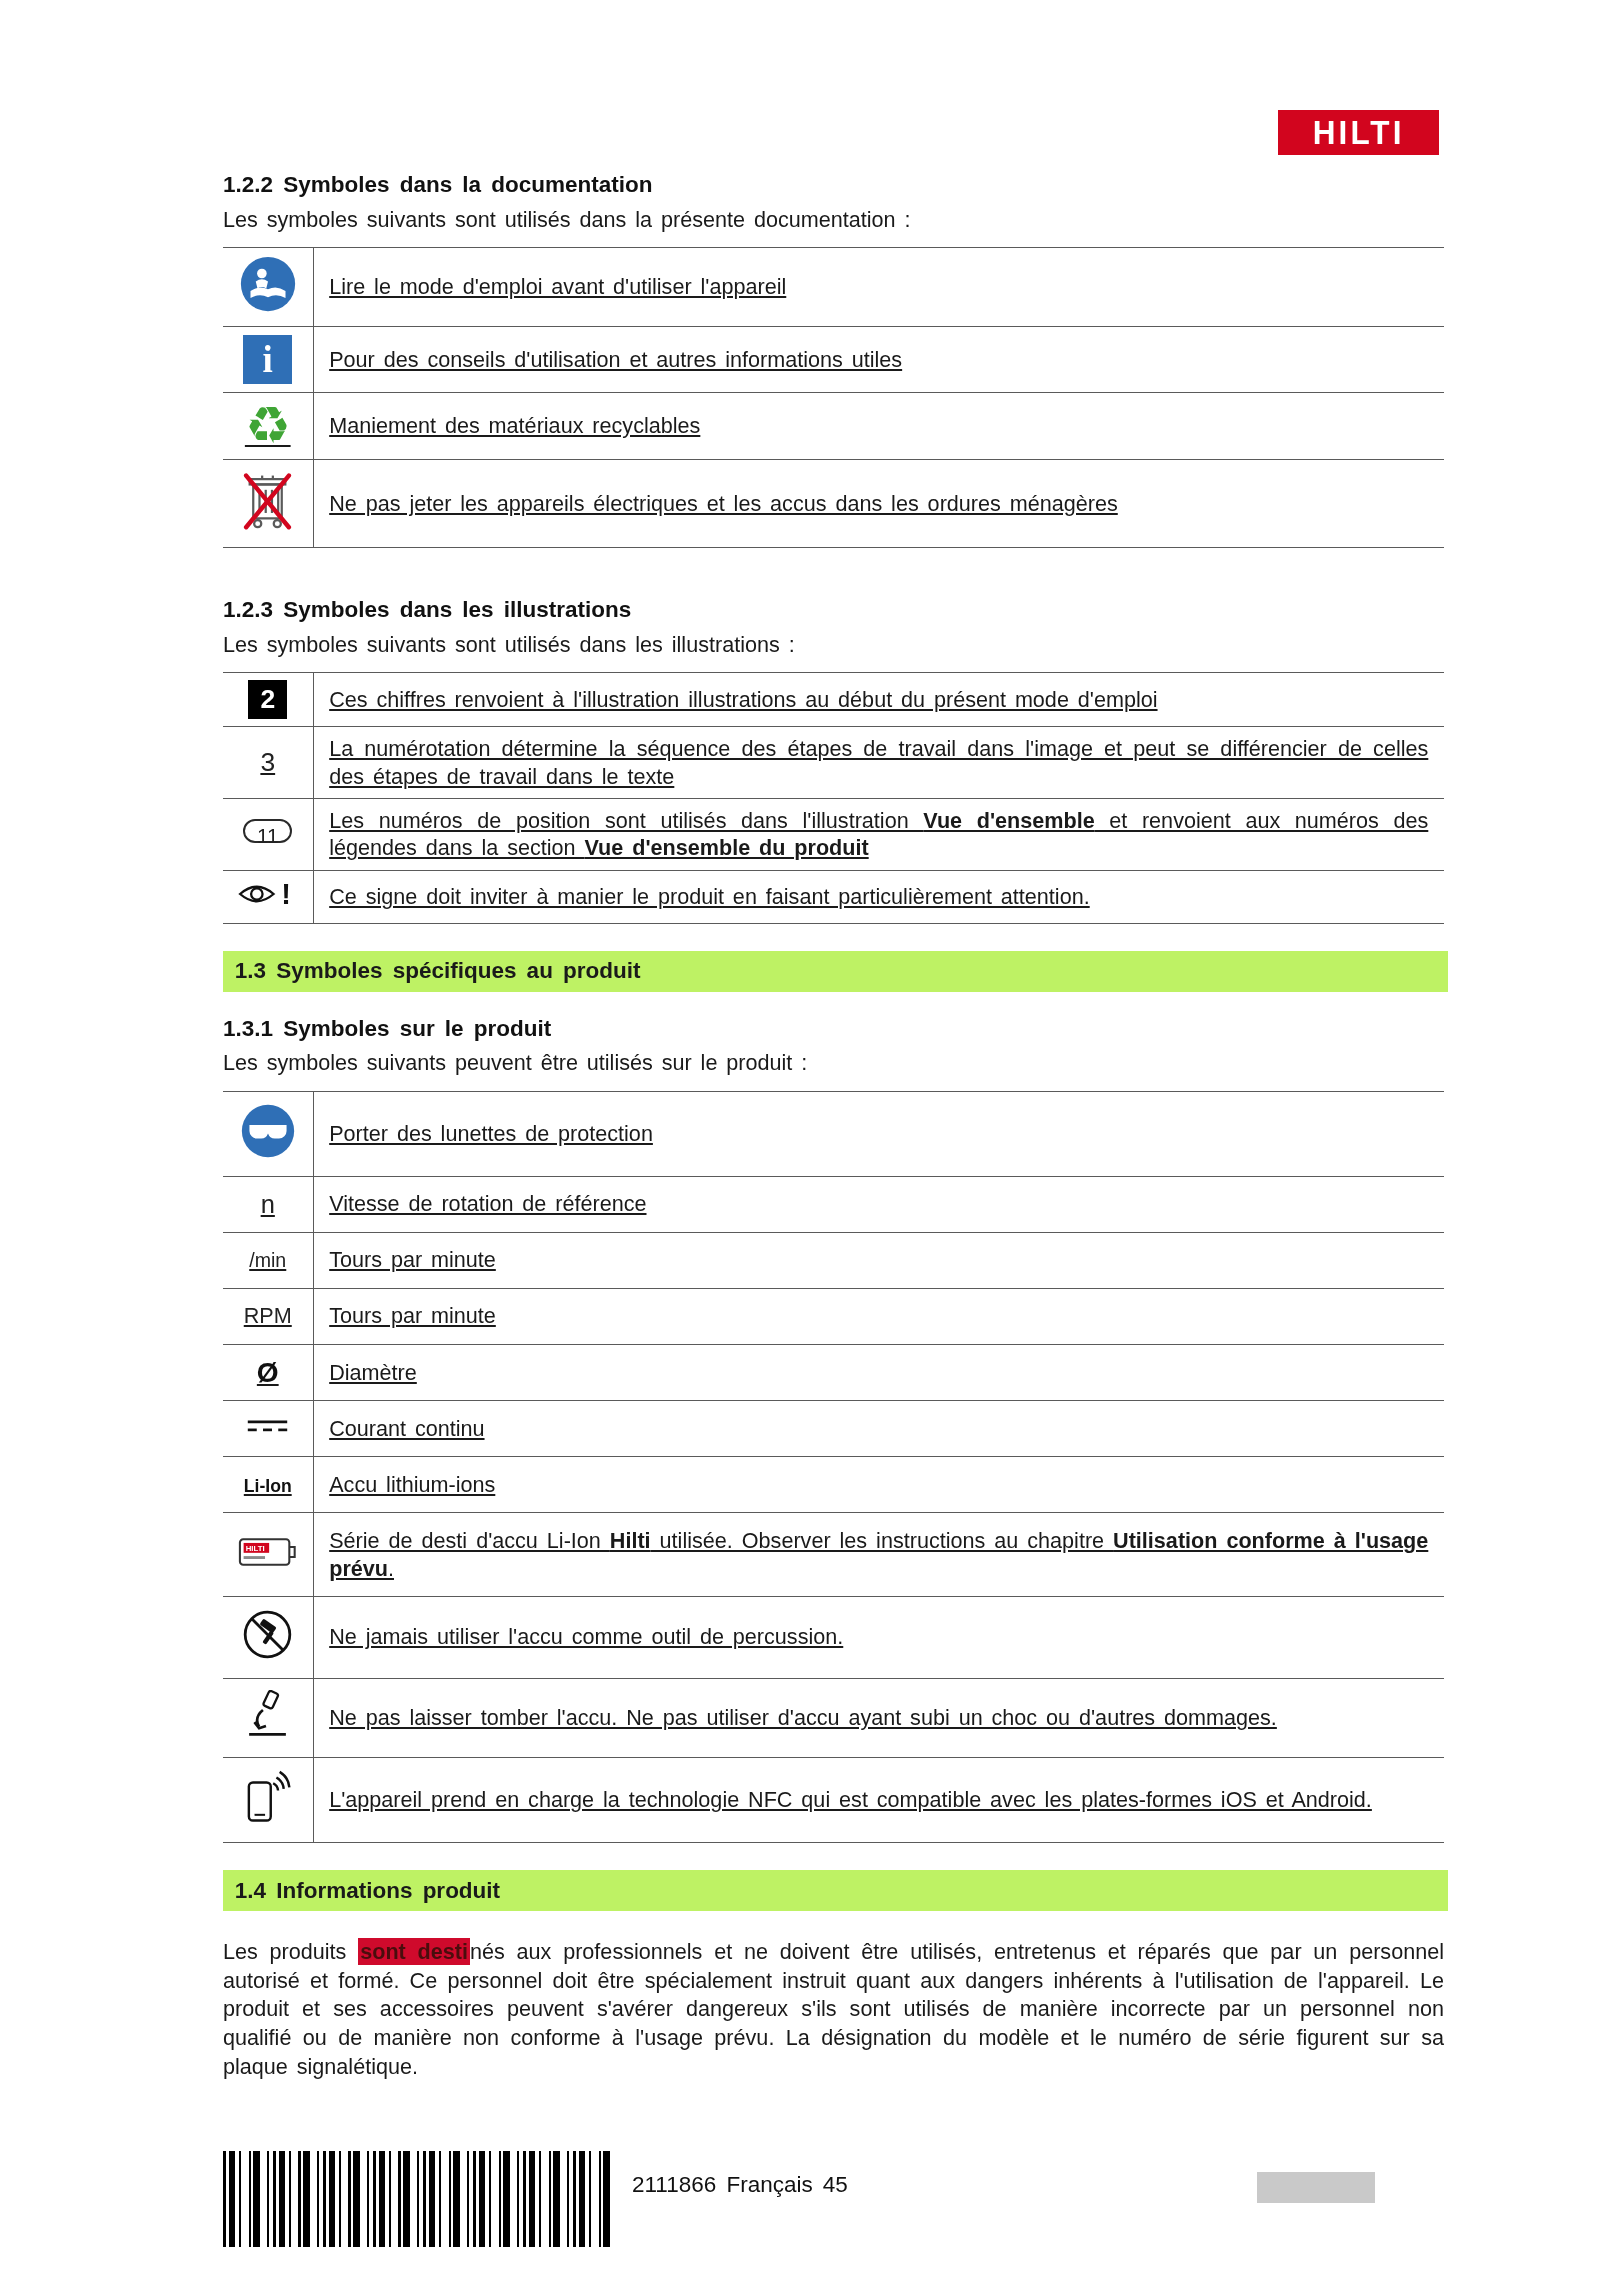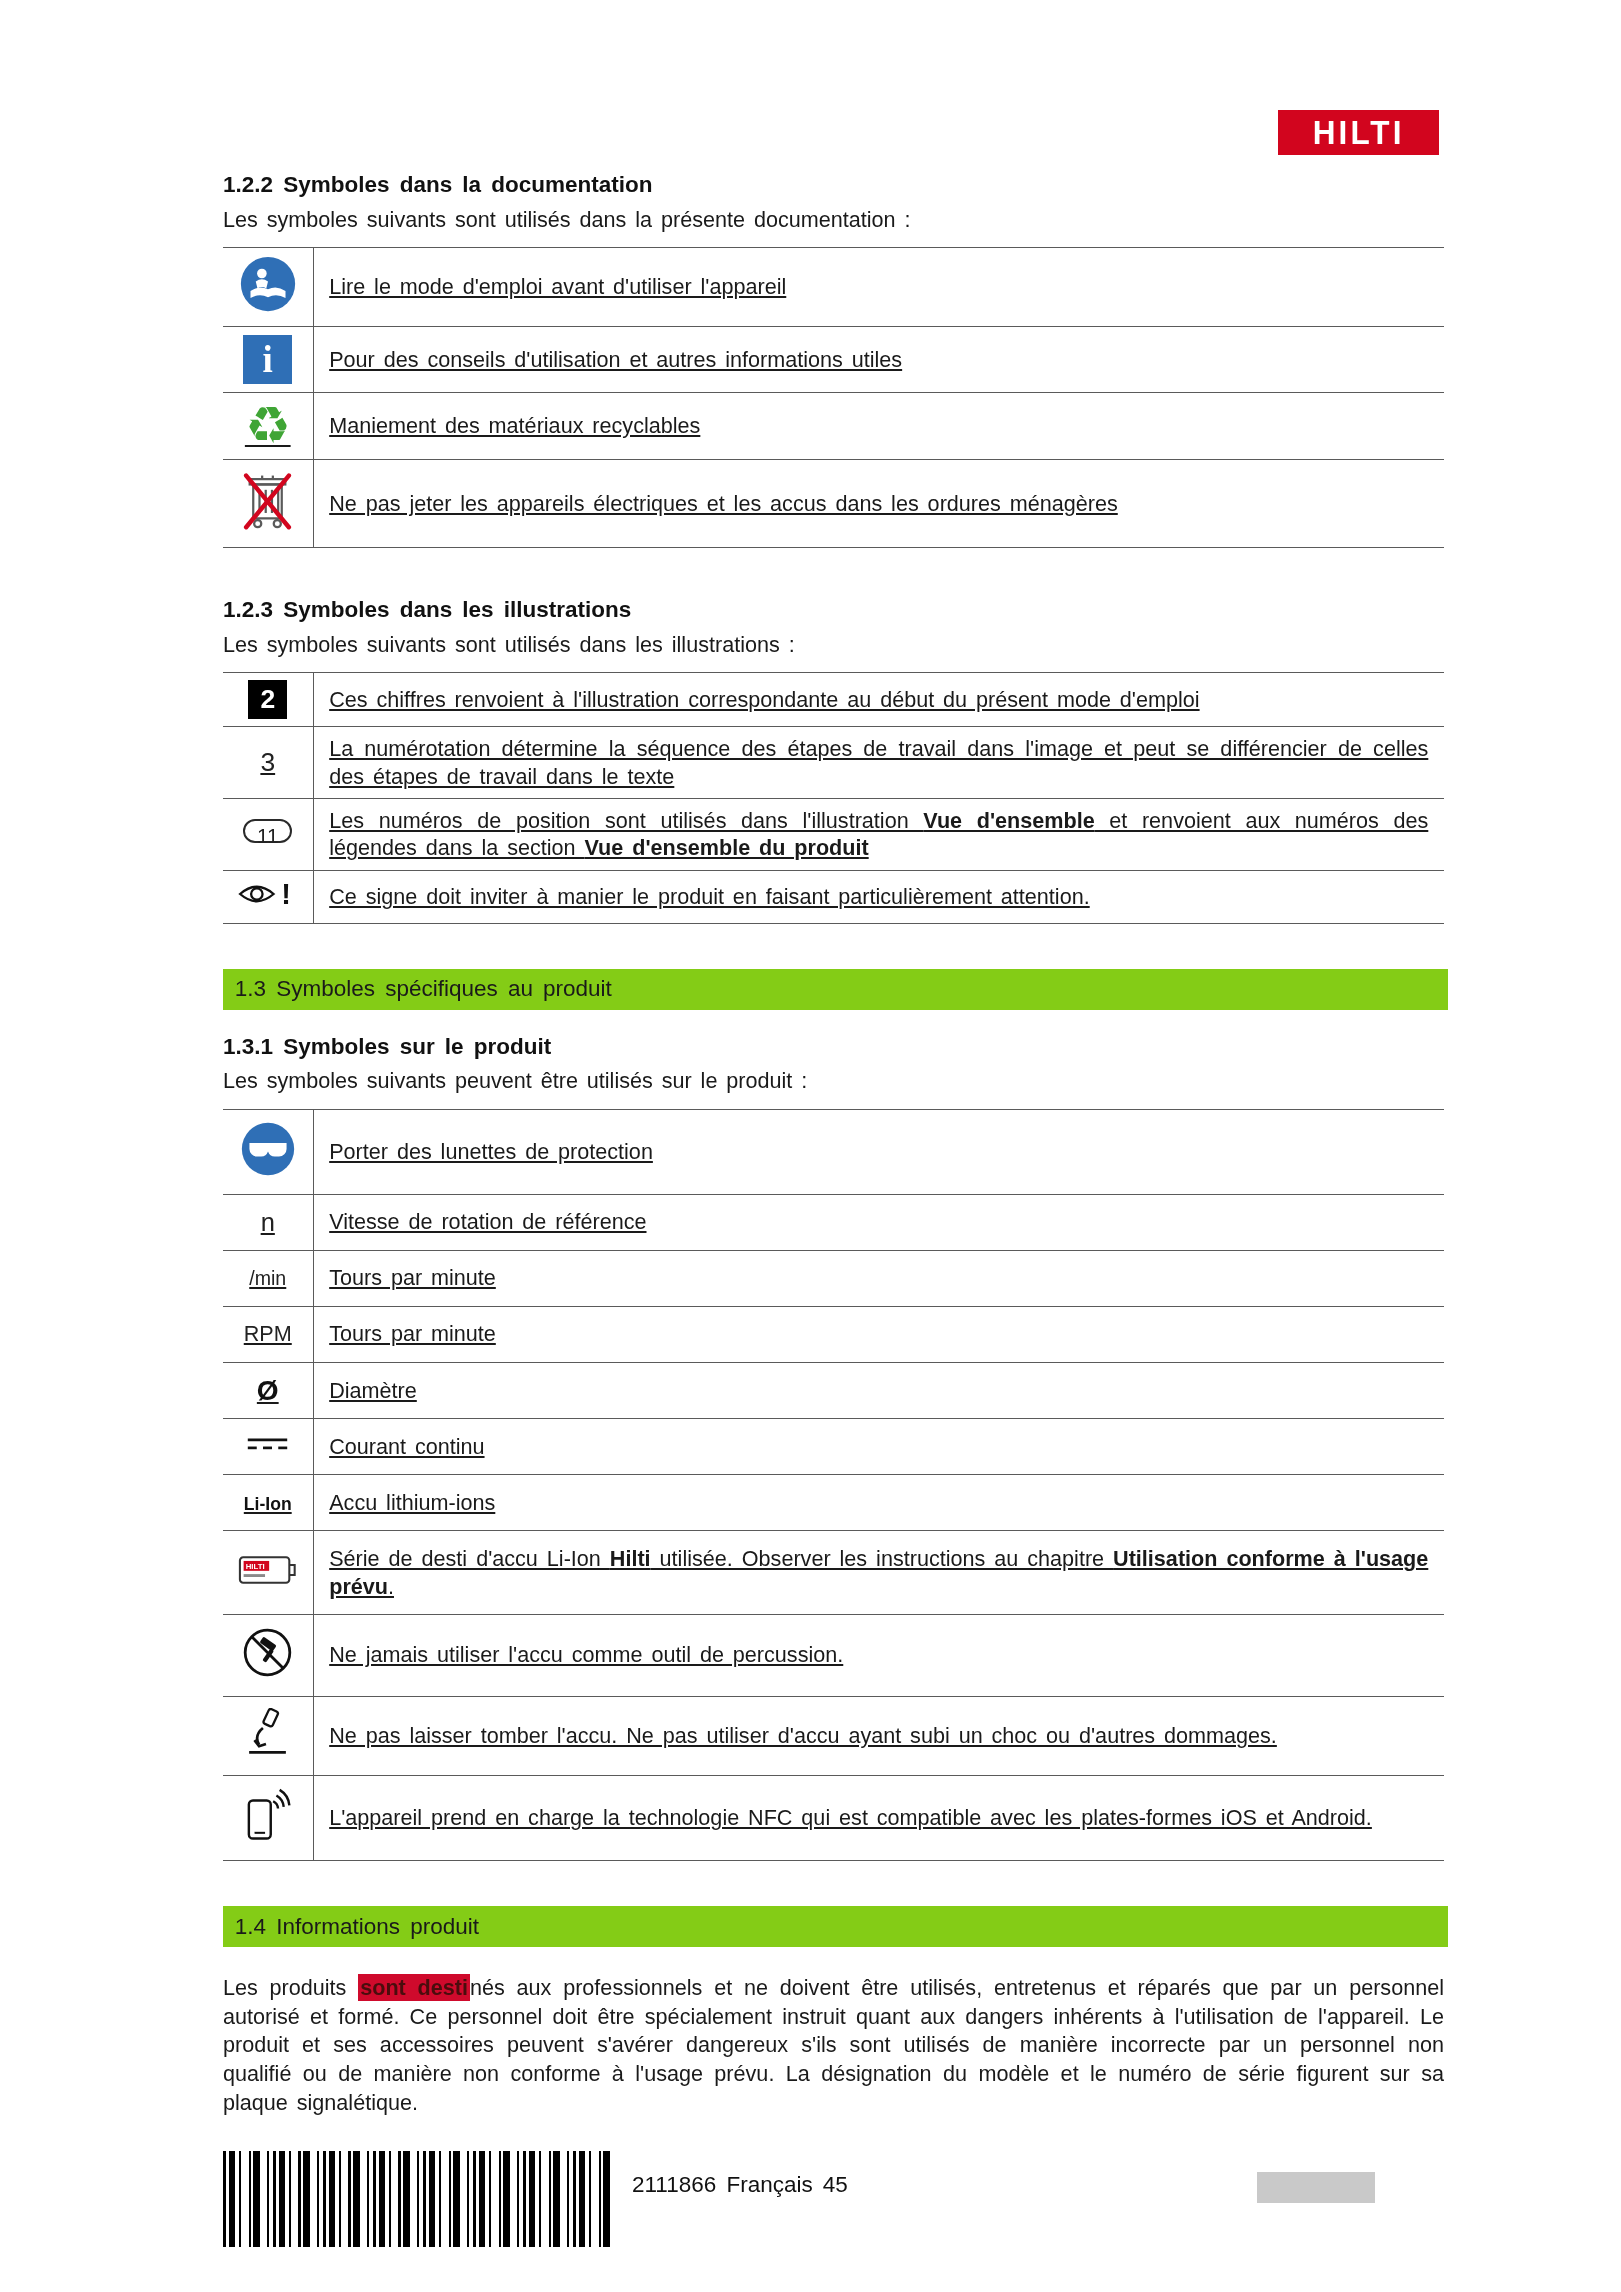--- a/index.html
+++ b/index.html
@@ -27,22 +27,22 @@
   }
   .symtable td.ic {
     width:90px; border-right:1px solid #5a5a5a; text-align:center; padding:6.9px 5.9px;
   }
   .symtable td.tx { padding:9.8px 15.7px; line-height:1.28; text-align:justify; }
   .t-doc td.ic { padding:7.8px 5.9px; }
   .t-ill td.tx { padding:7.8px 15.7px; }
   .t-prod td.ic { padding:11.8px 5.9px; }
   .t-prod td.tx { padding:13.7px 15.7px; }
   .secbar {
-    margin-top:45px; background:#84cc16; padding:7.8px 11.8px;
-    font-size:22.5px; font-weight:normal; word-spacing:3.9px; width:1225px;
+    margin-top:27px; background:#bef264; padding:7.8px 11.8px;
+    font-size:22.5px; font-weight:bold; word-spacing:3.9px; width:1225px;
   }
   .after-bar { margin-top:23.5px; }
   .gap-lg { margin-top:49px; }
   .body-par {
     margin-top:26.5px; font-size:21.6px; line-height:1.33; text-align:justify; word-spacing:2.9px;
   }
   .redact { background:#cf0a2c; color:#4a0d0d; padding:1px 2px; font-weight:bold; }
   b { font-weight:bold; }
   
   .sq2 {
@@ -148,21 +148,21 @@
 
     <div class="h3 gap-lg">1.2.3 Symboles dans les illustrations</div>
     <p class="intro">Les symboles suivants sont utilisés dans les illustrations :</p>
 
     <table class="symtable t-ill">
       <tbody>
           <tr>
         <td class="ic">
           <span class="sq2">2</span>
         </td>
-        <td class="tx">Ces chiffres renvoient à l'illustration correspondante au début du présent mode d'emploi</td>
+        <td class="tx">Ces chiffres renvoient à l'illustration illustrations au début du présent mode d'emploi</td>
       </tr>
       <tr>
         <td class="ic">
           <span class="g3">3</span>
         </td>
         <td class="tx">La numérotation détermine la séquence des étapes de travail dans l'image et peut se différencier de celles des étapes de travail dans le texte</td>
       </tr>
       <tr>
         <td class="ic">
           <span class="pos11">11</span>

